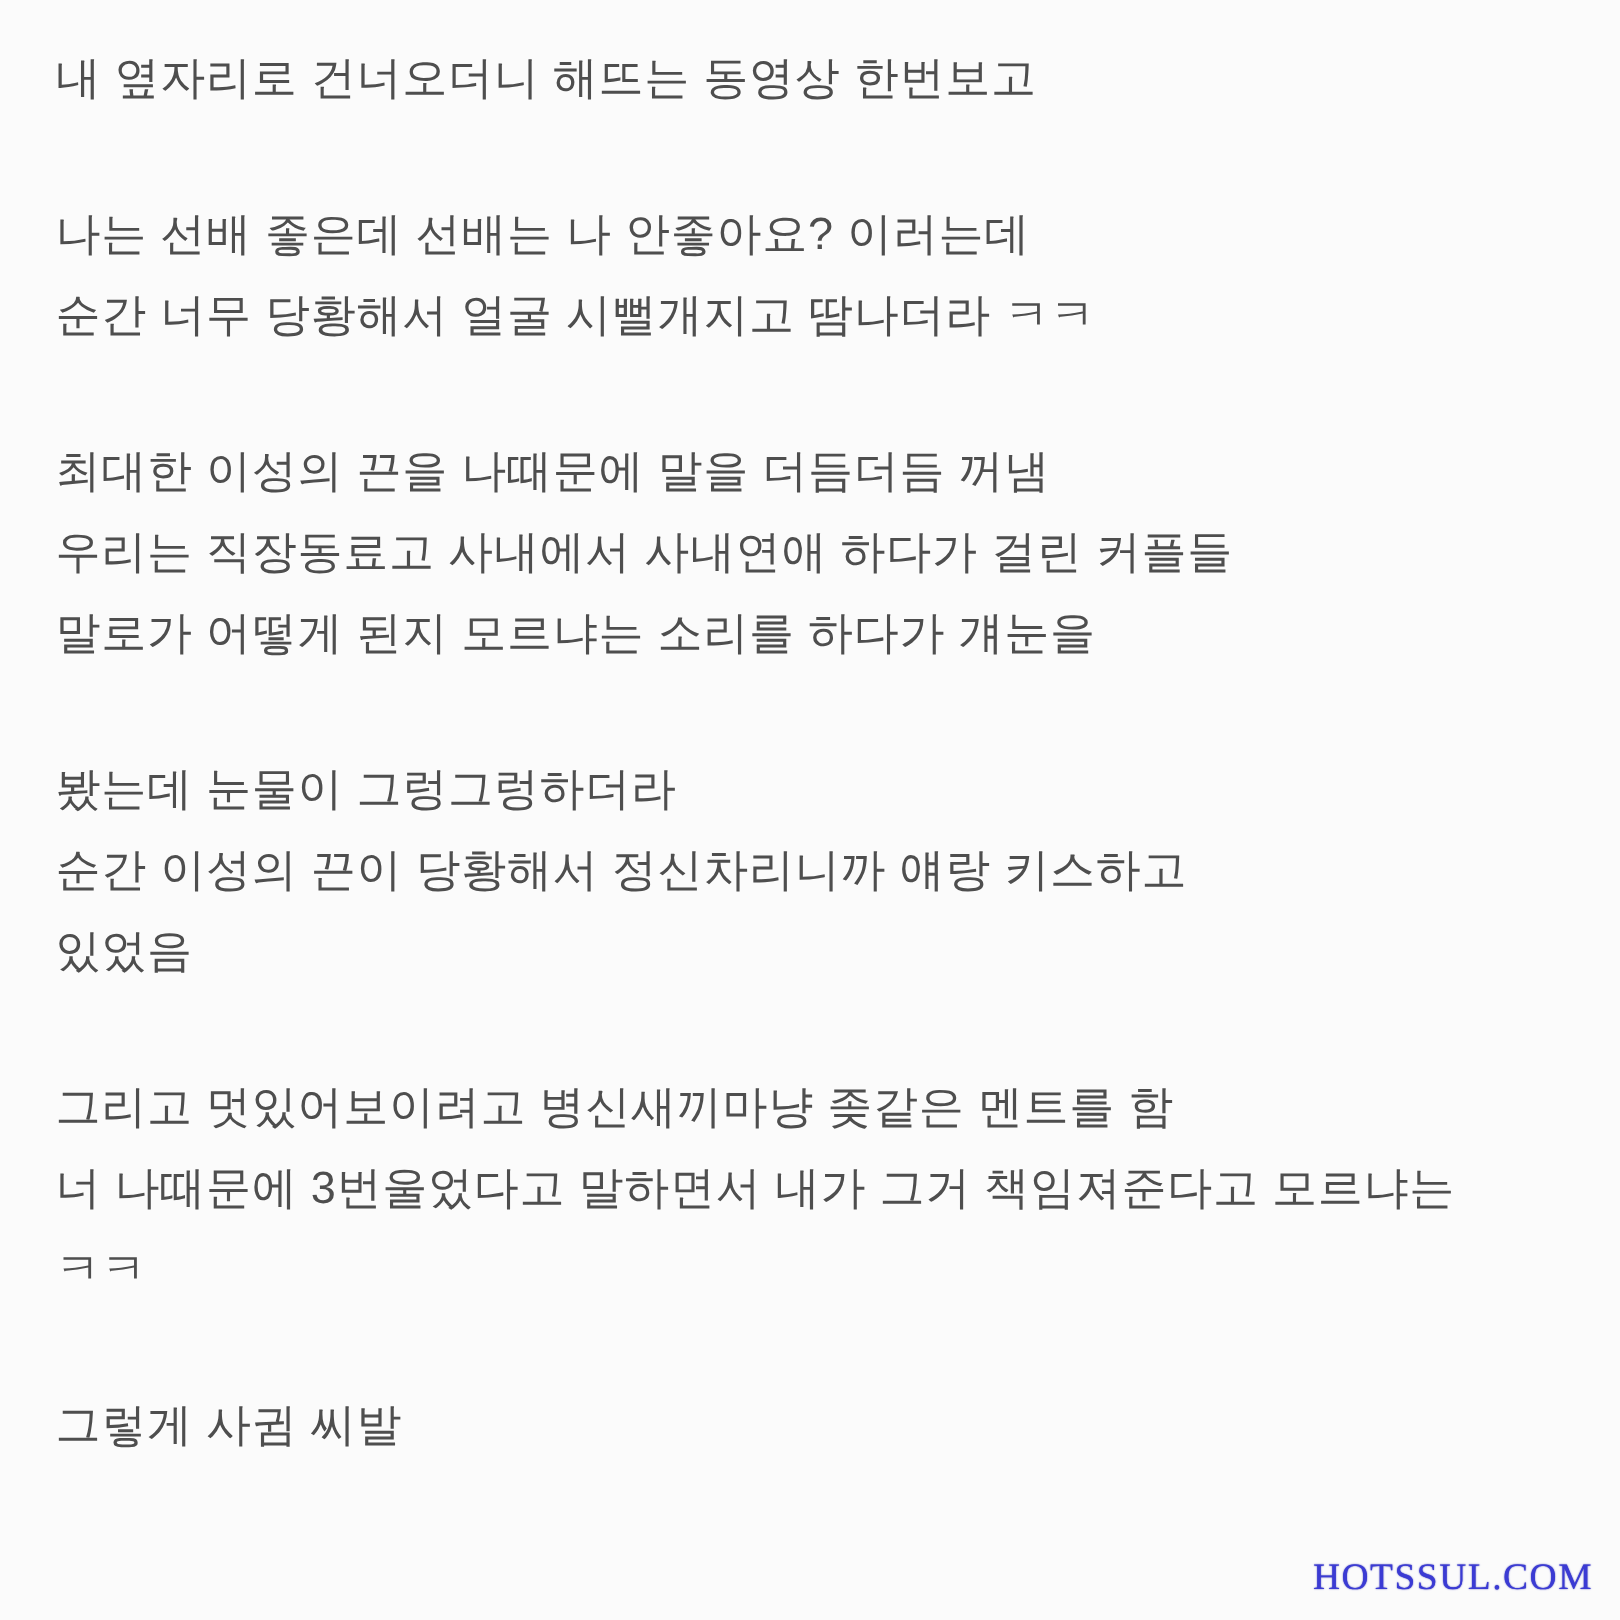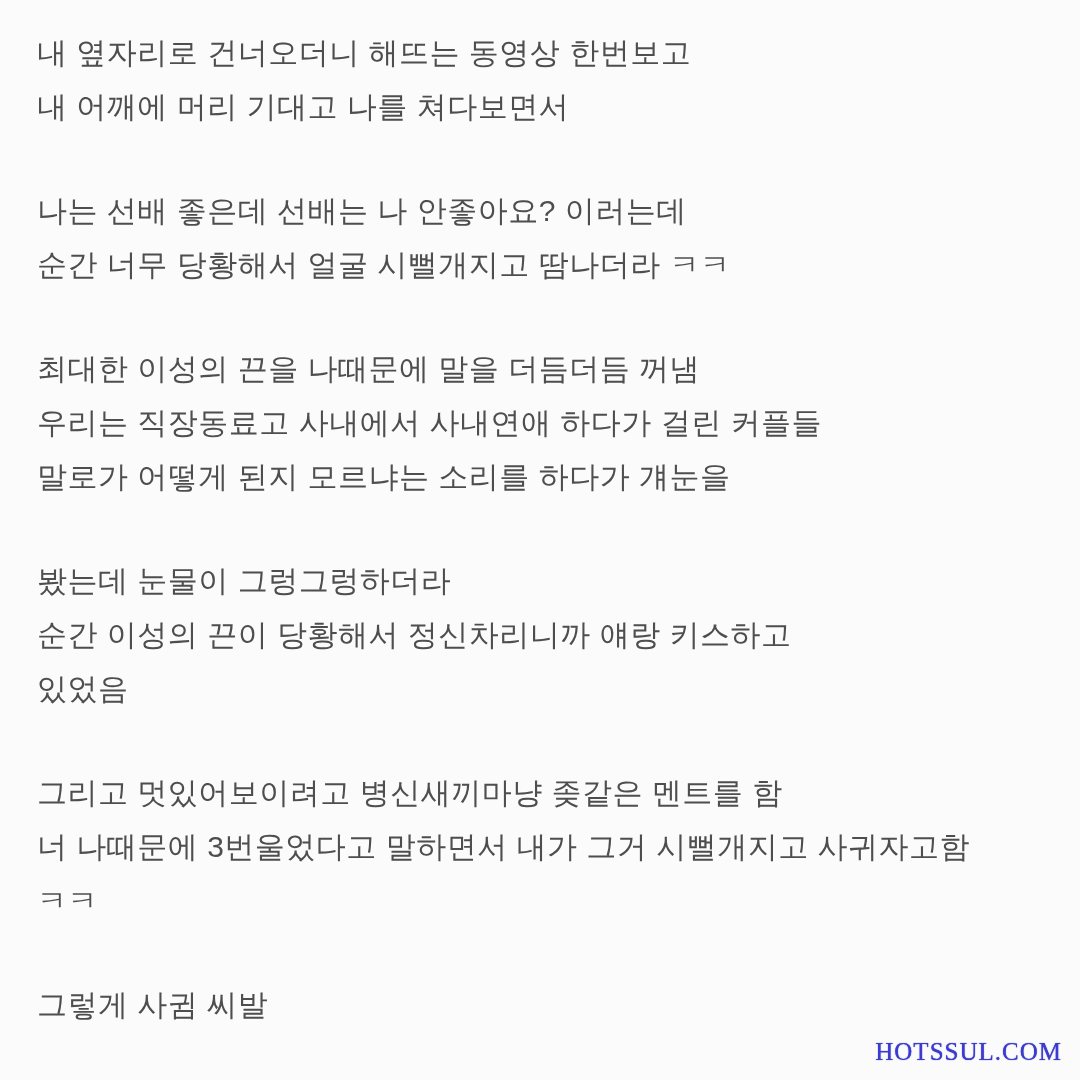--- a/index.html
+++ b/index.html
@@ -41,21 +41,20 @@
     text-shadow: 0 0 1px #2a2ab0;
   }
 </style>
 </head>
 <body>
 
 <div class="post">
 
   <p class="para">
     <span class="line">내 옆자리로 건너오더니 해뜨는 동영상 한번보고</span>
-    <span class="line">내 어깨에 머리 기대고 나를 쳐다보면서</span>
   </p>
 
   <p class="para">
     <span class="line">나는 선배 좋은데 선배는 나 안좋아요? 이러는데</span>
     <span class="line">순간 너무 당황해서 얼굴 시뻘개지고 땀나더라 ㅋㅋ</span>
   </p>
 
   <p class="para">
     <span class="line">최대한 이성의 끈을 나때문에 말을 더듬더듬 꺼냄</span>
     <span class="line">우리는 직장동료고 사내에서 사내연애 하다가 걸린 커플들</span>
@@ -63,21 +62,21 @@
   </p>
 
   <p class="para">
     <span class="line">봤는데 눈물이 그렁그렁하더라</span>
     <span class="line">순간 이성의 끈이 당황해서 정신차리니까 얘랑 키스하고</span>
     <span class="line">있었음</span>
   </p>
 
   <p class="para">
     <span class="line">그리고 멋있어보이려고 병신새끼마냥 좆같은 멘트를 함</span>
-    <span class="line">너 나때문에 3번울었다고 말하면서 내가 그거 시뻘개지고 사귀자고함</span>
+    <span class="line">너 나때문에 3번울었다고 말하면서 내가 그거 책임져준다고 모르냐는</span>
     <span class="line">ㅋㅋ</span>
   </p>
 
   <p class="para">
     <span class="line">그렇게 사귐 씨발</span>
   </p>
 
 </div>
 
 <div class="watermark">HOTSSUL.COM</div>

